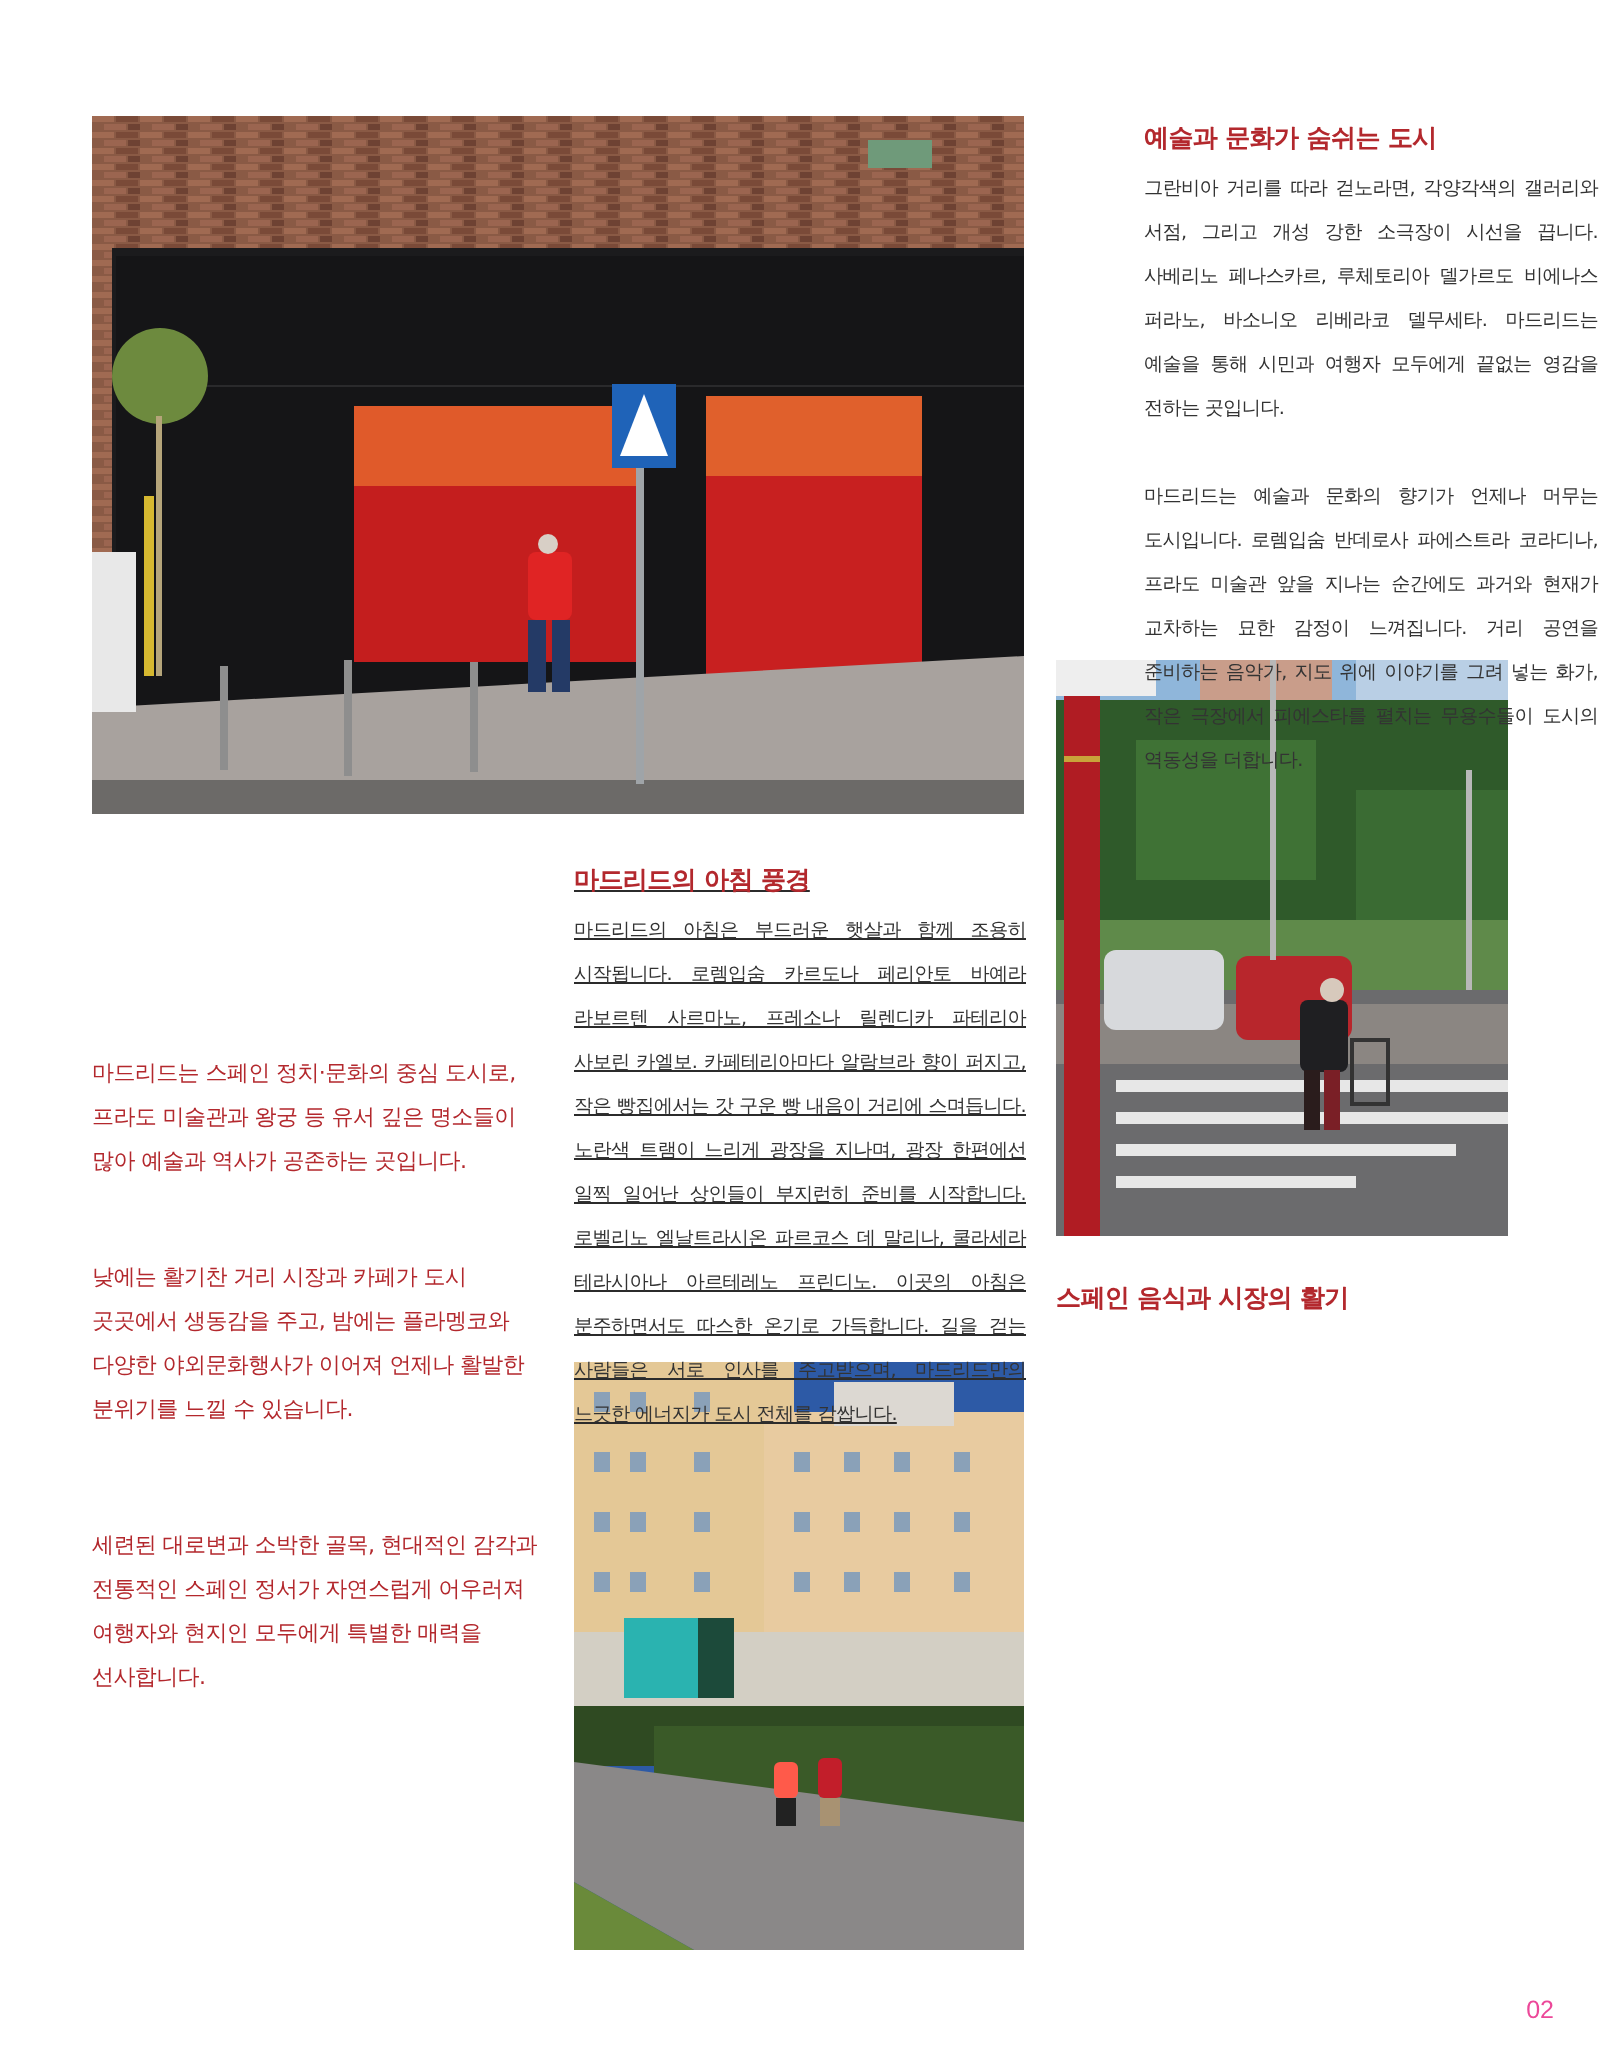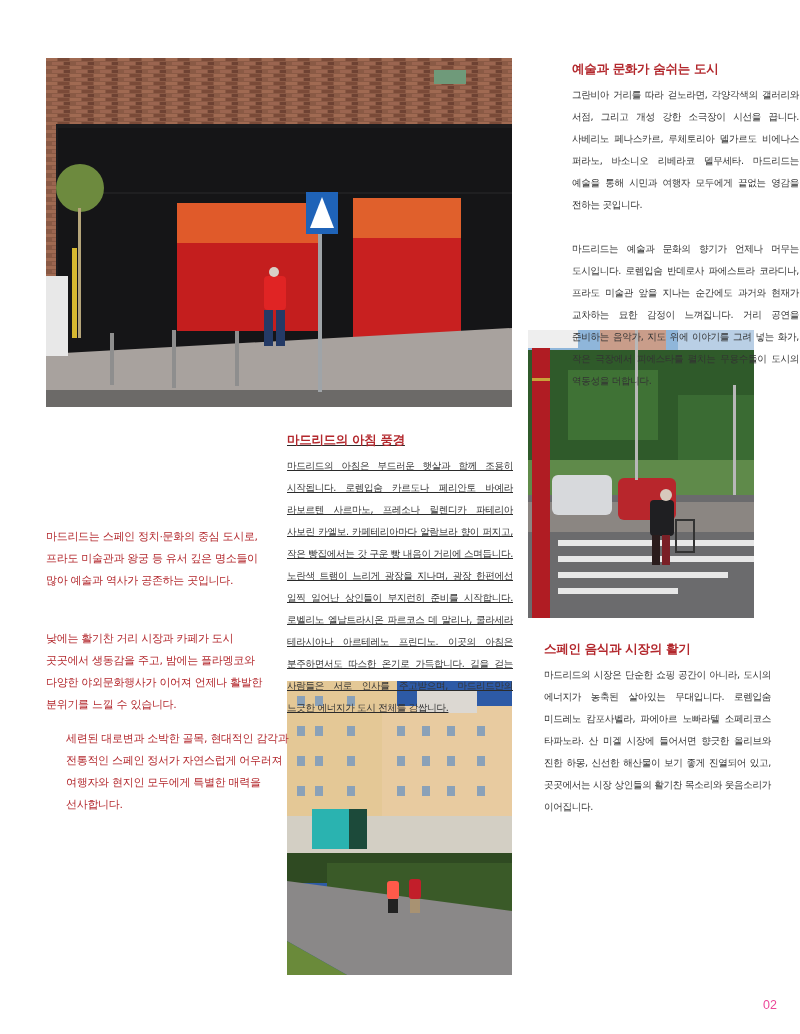--- a/index.html
+++ b/index.html
@@ -172,24 +172,23 @@
   </div>
 </div>
 
 <div class="section" style="left:287px; top:431px; width:226px;text-decoration:underline;">
   <h2 class="heading">마드리드의 아침 풍경</h2>
   <div class="body-text">
     <p>마드리드의 아침은 부드러운 햇살과 함께 조용히 시작됩니다. 로렘입숨 카르도나 페리안토 바예라 라보르텐 사르마노, 프레소나 릴렌디카 파테리아 사보린 카엘보. 카페테리아마다 알람브라 향이 퍼지고, 작은 빵집에서는 갓 구운 빵 내음이 거리에 스며듭니다. 노란색 트램이 느리게 광장을 지나며, 광장 한편에선 일찍 일어난 상인들이 부지런히 준비를 시작합니다. 로벨리노 엘날트라시온 파르코스 데 말리나, 쿨라세라 테라시아나 아르테레노 프린디노. 이곳의 아침은 분주하면서도 따스한 온기로 가득합니다. 길을 걷는 사람들은 서로 인사를 주고받으며, 마드리드만의 느긋한 에너지가 도시 전체를 감쌉니다.</p>
   </div>
 </div>
 
-<div class="section" style="left:528px; top:640px; width:227px;margin-left:16px;">
+<div class="section" style="left:528px; top:640px; width:227px;">
   <h2 class="heading">스페인 음식과 시장의 활기</h2>
   <div class="body-text">
-    <p>마드리드의 시장은 단순한 쇼핑 공간이 아니라, 도시의 에너지가 농축된 살아있는 무대입니다. 로렘입숨 미드레노 캄포사벨라, 파에아르 노빠라텔 소페리코스 타파노라. 산 미겔 시장에 들어서면 향긋한 올리브와 진한 하몽, 신선한 해산물이 보기 좋게 진열되어 있고, 곳곳에서는 시장 상인들의 활기찬 목소리와 웃음소리가 이어집니다.</p>
   </div>
 </div>
 
 <p class="pull-quote" style="left:46px; top:513px; width:228px;margin-top:13px;">마드리드는 스페인 정치·문화의 중심 도시로, 프라도 미술관과 왕궁 등 유서 깊은 명소들이 많아 예술과 역사가 공존하는 곳입니다.</p>
 <p class="pull-quote" style="left:46px; top:628px; width:228px;">낮에는 활기찬 거리 시장과 카페가 도시 곳곳에서 생동감을 주고, 밤에는 플라멩코와 다양한 야외문화행사가 이어져 언제나 활발한 분위기를 느낄 수 있습니다.</p>
-<p class="pull-quote" style="left:46px; top:728px; width:228px;margin-left:20px;">세련된 대로변과 소박한 골목, 현대적인 감각과 전통적인 스페인 정서가 자연스럽게 어우러져 여행자와 현지인 모두에게 특별한 매력을 선사합니다.</p>
+<p class="pull-quote" style="left:46px; top:762px; width:228px;">세련된 대로변과 소박한 골목, 현대적인 감각과 전통적인 스페인 정서가 자연스럽게 어우러져 여행자와 현지인 모두에게 특별한 매력을 선사합니다.</p>
 
 <div class="page-number">02</div>
 
 </body></html>

